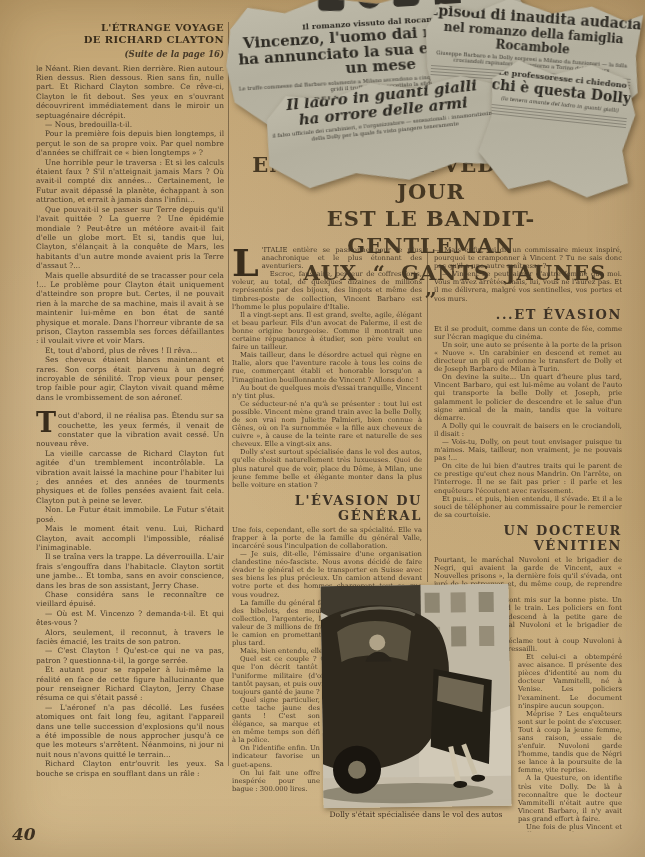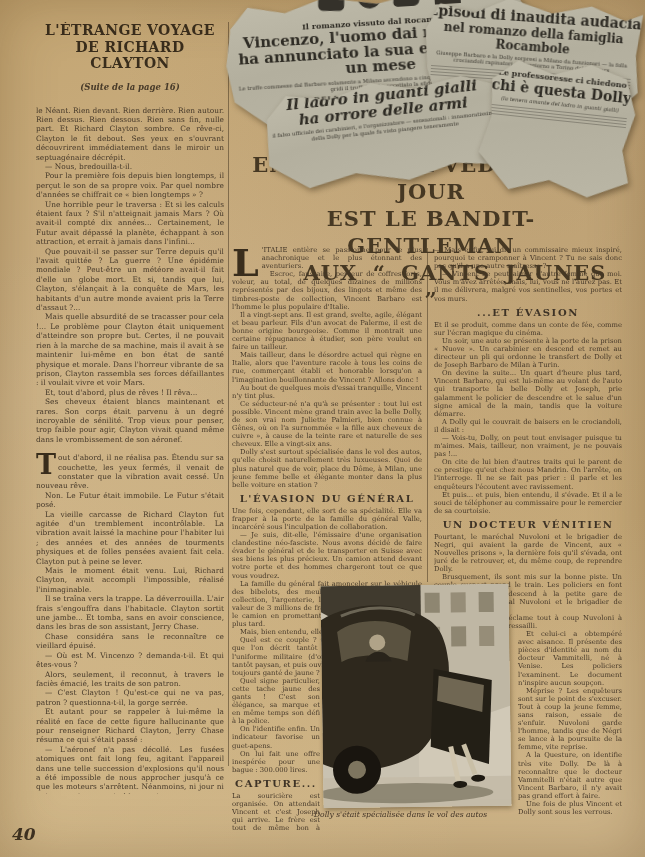--- a/index.html
+++ b/index.html
@@ -8,23 +8,23 @@
     background:
       radial-gradient(ellipse at 85% 10%, rgba(120,85,40,.18), transparent 55%),
       radial-gradient(ellipse at 10% 95%, rgba(255,240,200,.15), transparent 50%),
       linear-gradient(155deg,#c3a572 0%,#cbb084 35%,#c8ac7c 70%,#cfb68b 100%);
     font-family:"DejaVu Serif", serif;color:#43362a;
   }
   .page::after{content:"";position:absolute;inset:0;pointer-events:none;
     box-shadow:inset 0 0 55px rgba(80,50,15,.28);}
   
   .left-col{position:absolute;left:36px;top:22px;width:188px;height:772px;overflow:hidden;}
-  .lc-title{font-weight:bold;font-size:14px;line-height:1.18;text-align:center;
-    color:#392d1c;letter-spacing:.4px;margin:0 0 10px 0;}
-  .lc-sub{font-style:italic;font-weight:bold;font-size:8.5px;text-align:center;margin:0 0 14px 0;color:#473a29;}
+  .lc-title{font-weight:bold;font-size:10px;line-height:1.18;text-align:right;
+    color:#392d1c;letter-spacing:.4px;margin:0 0 3px 0;}
+  .lc-sub{font-style:italic;font-weight:bold;font-size:8.5px;text-align:right;margin:0 0 5px 0;color:#473a29;}
   .body p{margin:0;text-indent:9px;text-align:justify;font-size:7.4px;line-height:9.4px;color:#453829;}
   .body p.first{text-indent:0;}
   .sectgap{margin-top:9px !important;}
   .dc{float:left;font-size:27px;line-height:22px;font-weight:bold;padding:1px 2px 0 0;color:#392d1c;}
   .dcL{float:left;font-size:38px;line-height:31px;font-weight:bold;padding:1px 3px 0 0;color:#392d1c;}
   .vrule{position:absolute;width:1px;background:rgba(72,56,34,.55);}
   
   .scrap{position:absolute;color:#2e2b24;filter:drop-shadow(2px 3px 3px rgba(45,30,10,.45));}
   .scrap .inner{width:100%;height:100%;
     background:linear-gradient(170deg,#c0bcab 0%,#b3af9e 45%,#bab6a5 100%);}
@@ -38,29 +38,29 @@
     background:#34312a;border-radius:5px;}
   .mastE{font-weight:bold;font-size:30px;letter-spacing:12px;color:#2c2a23;
     white-space:nowrap;overflow:hidden;line-height:34px;text-align:center;}
   
   .headline{position:absolute;left:245px;top:151px;width:372px;text-align:center;
     font-weight:bold;color:#463823;font-size:21px;line-height:27px;letter-spacing:1px;margin:0;}
   .headline .l3{word-spacing:7px;margin-left:48px;}
   .mcol{position:absolute;top:246px;height:586px;overflow:hidden;}
   .mcol p{margin:0;text-indent:8px;text-align:justify;font-size:6.8px;line-height:8.1px;color:#453829;}
   .mcol p.first{text-indent:0;}
-  .xhead{text-align:center;font-size:10px;letter-spacing:1.6px;font-weight:bold;
+  .xhead{text-align:right;font-size:13px;letter-spacing:1.6px;font-weight:bold;
     color:#3e3326;margin:4px 0 3px 0;}
   .spacR{float:right;width:98px;height:232px;margin-left:4px;}
   .spacL{float:left;width:80px;height:228px;margin-right:4px;}
   
   .photo{position:absolute;left:322px;top:585px;width:188px;height:222px;
     transform:rotate(-.8deg);box-shadow:1px 2px 5px rgba(50,35,10,.4);}
-  .caption{position:absolute;left:314px;top:810px;width:204px;text-align:left;
-    font-style:italic;font-size:7.6px;color:#40342​6;color:#403426;}
+  .caption{position:absolute;left:314px;top:810px;width:204px;text-align:center;
+    font-size:7.6px;color:#40342​6;color:#403426;}
   .pagenum{position:absolute;left:12px;top:824px;font-size:17px;font-weight:bold;
     font-style:italic;color:#3c3122;}
 </style>
 </head>
 <body>
 
 <div class="page">
 
   <div class="vrule" style="left:228px;top:22px;height:744px;"></div>
   <div class="vrule" style="left:427px;top:248px;height:334px;"></div>
@@ -70,22 +70,22 @@
     <div class="lc-sub">(Suite de la page 16)</div>
     <p class="first">le Néant. Rien devant. Rien derrière. Rien autour. Rien dessus. Rien dessous. Rien sans fin, nulle part. Et Richard Clayton sombre. Ce rêve-ci, Clayton le fit debout. Ses yeux en s'ouvrant découvrirent immédiatement dans le miroir un septuagénaire décrépit.</p>
     <p>— Nous, bredouilla-t-il.</p>
     <p>Pour la première fois depuis bien longtemps, il perçut le son de sa propre voix. Par quel nombre d'années se chiffrait ce « bien longtemps » ?</p>
     <p>Une horrible peur le traversa : Et si les calculs étaient faux ? S'il n'atteignait jamais Mars ? Où avait-il compté dix années... Certainement, le Futur avait dépassé la planète, échappant à son attraction, et errait à jamais dans l'infini...</p>
     <p>Que pouvait-il se passer sur Terre depuis qu'il l'avait quittée ? La guerre ? Une épidémie mondiale ? Peut-être un météore avait-il fait d'elle un globe mort. Et si, tandis que lui, Clayton, s'élançait à la conquête de Mars, les habitants d'un autre monde avaient pris la Terre d'assaut ?...</p>
     <p>Mais quelle absurdité de se tracasser pour cela !... Le problème pour Clayton était uniquement d'atteindre son propre but. Certes, il ne pouvait rien à la marche de sa machine, mais il avait à se maintenir lui-même en bon état de santé physique et morale. Dans l'horreur vibrante de sa prison, Clayton rassembla ses forces défaillantes : il voulait vivre et voir Mars.</p>
     <p>Et, tout d'abord, plus de rêves ! Il rêva...</p>
     <p>Ses cheveux étaient blancs maintenant et rares. Son corps était parvenu à un degré incroyable de sénilité. Trop vieux pour penser, trop faible pour agir, Clayton vivait quand même dans le vrombissement de son aéronef.</p>
     <p class="first sectgap"><span class="dc">T</span><span>out d'abord, il ne réalisa pas. Étendu sur sa couchette, les yeux fermés, il venait de constater que la vibration avait cessé. Un nouveau rêve.</span></p>
+    <p>La vieille carcasse de Richard Clayton fut agitée d'un tremblement incontrôlable. La vibration avait laissé la machine pour l'habiter lui ; des années et des années de tourments physiques et de folles pensées avaient fait cela. Clayton put à peine se lever.</p>
     <p>Non. Le Futur était immobile. Le Futur s'était posé.</p>
-    <p>La vieille carcasse de Richard Clayton fut agitée d'un tremblement incontrôlable. La vibration avait laissé la machine pour l'habiter lui ; des années et des années de tourments physiques et de folles pensées avaient fait cela. Clayton put à peine se lever.</p>
     <p>Mais le moment était venu. Lui, Richard Clayton, avait accompli l'impossible, réalisé l'inimaginable.</p>
     <p>Il se traîna vers la trappe. La déverrouilla. L'air frais s'engouffra dans l'habitacle. Clayton sortit une jambe... Et tomba, sans en avoir conscience, dans les bras de son assistant, Jerry Chase.</p>
     <p>Chase considéra sans le reconnaître ce vieillard épuisé.</p>
     <p>— Où est M. Vincenzo ? demanda-t-il. Et qui êtes-vous ?</p>
     <p>Alors, seulement, il reconnut, à travers le faciès émacié, les traits de son patron.</p>
     <p>— C'est Clayton ! Qu'est-ce qui ne va pas, patron ? questionna-t-il, la gorge serrée.</p>
     <p>Et autant pour se rappeler à lui-même la réalité en face de cette figure hallucinante que pour renseigner Richard Clayton, Jerry Chase résuma ce qui s'était passé :</p>
     <p>— L'aéronef n'a pas décollé. Les fusées atomiques ont fait long feu, agitant l'appareil dans une telle succession d'explosions qu'il nous a été impossible de nous approcher jusqu'à ce que les moteurs s'arrêtent. Néanmoins, ni jour ni nuit nous n'avons quitté le terrain...</p>
     <p>Richard Clayton entr'ouvrit les yeux. Sa bouche se crispa en soufflant dans un râle :</p>
 

